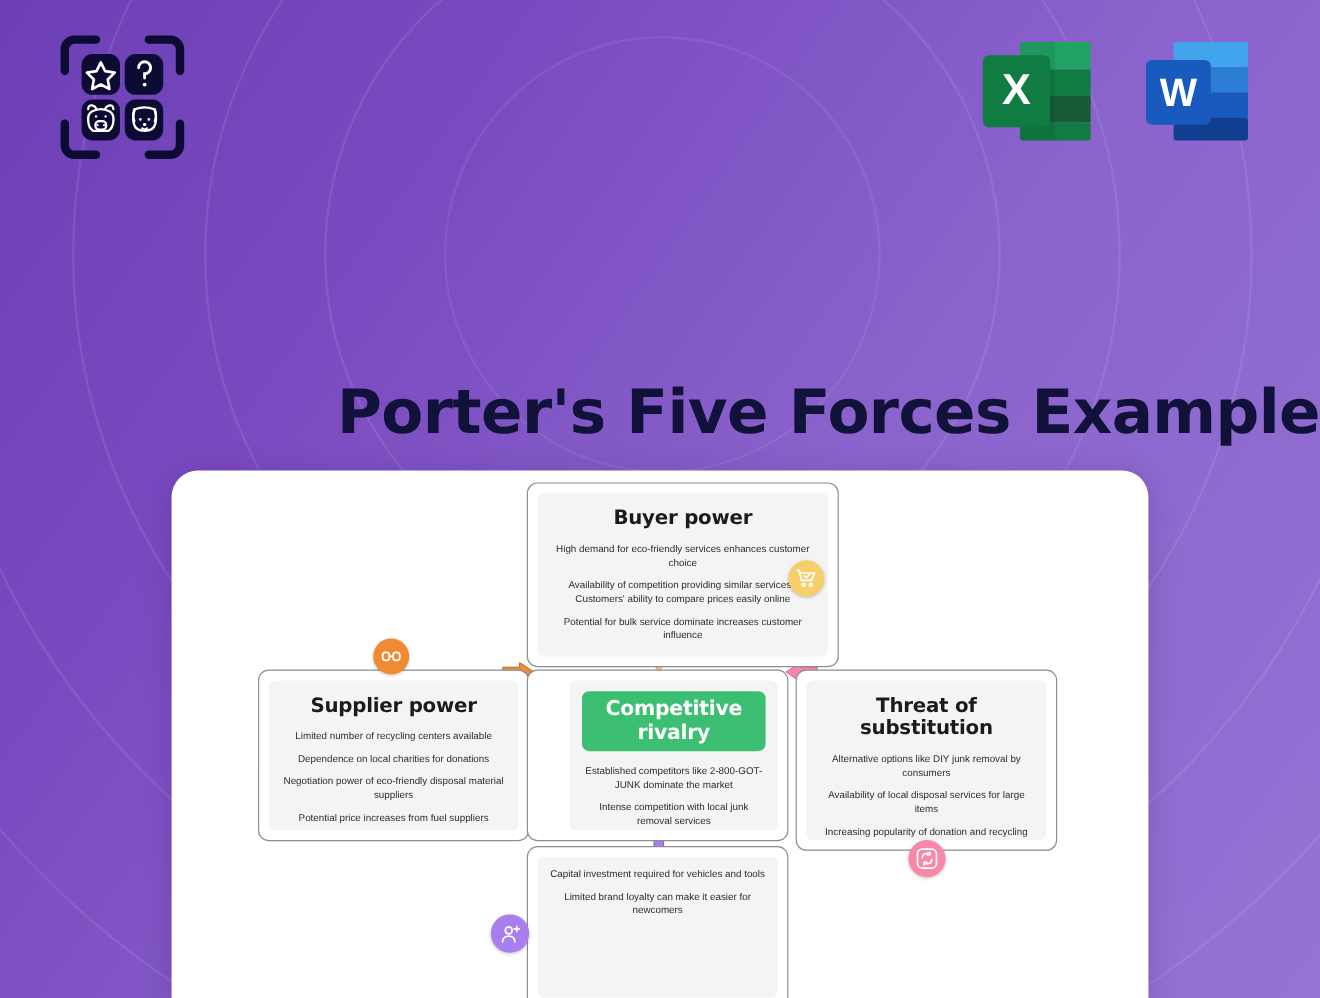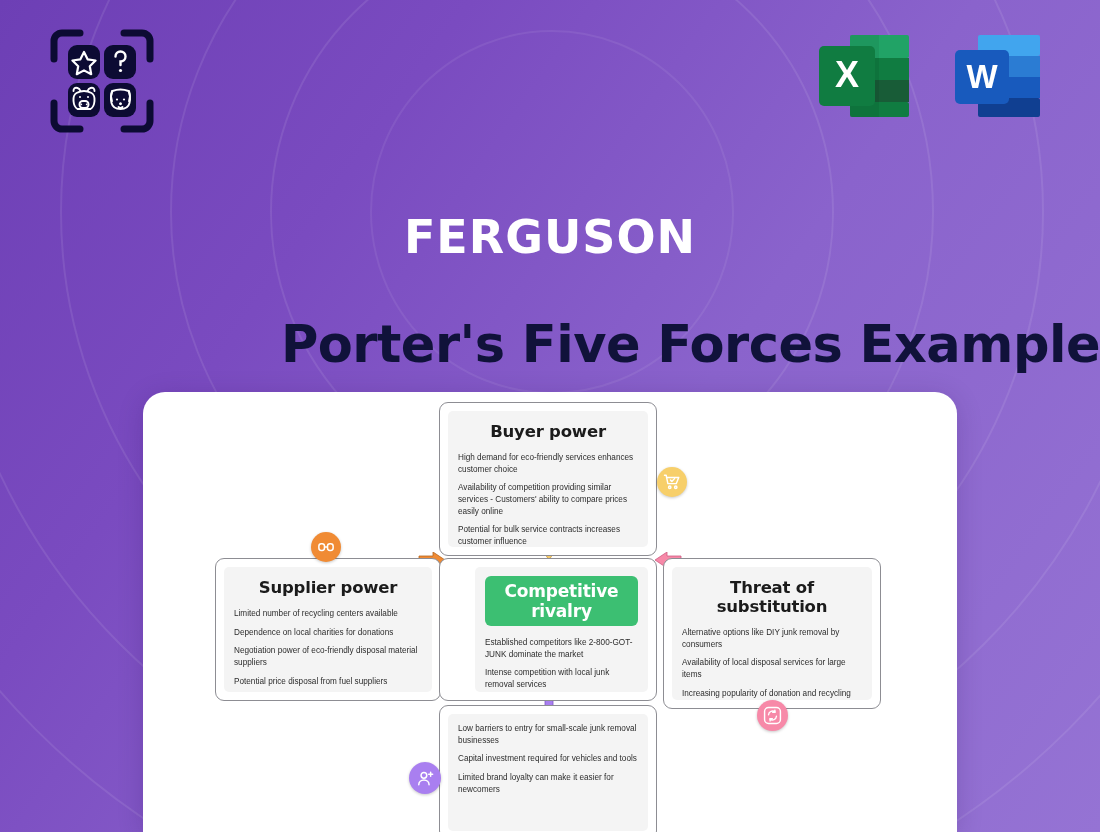--- a/index.html
+++ b/index.html
@@ -68,28 +68,28 @@
   }
   .card-title{
     text-align:center;font-weight:bold;color:#1b1b1b;
     font-size:16.5px;margin:2px 0 11px 0;letter-spacing:-0.2px;
     font-family:"DejaVu Sans","Liberation Sans",sans-serif;
   }
   .card-title.hl{
     background:#3cbf72;color:#ffffff;border-radius:6px;
     padding:5px 4px;margin:0 0 11px 0;font-size:17px;
   }
-  .bullets{list-style:none;margin:0;padding:0;}
+  .bullets{list-style:none;margin:0;padding:0;text-align:center;}
   .bullets li{
     font-size:8.2px;line-height:1.42;color:#2c2c2c;margin:0 0 7px 0;
     font-family:"Liberation Sans",sans-serif;
   }
 
   
-  .card-buyer      {left:296px;top:10px;  width:218px;height:154px;}
+  .card-buyer      {left:296px;top:10px;  width:260px;height:154px;}
   .card-supplier   {left:72px; top:166px; width:226px;height:143px;}
   .card-rivalry    {left:296px;top:166px; width:218px;height:143px;padding-left:27px;}
   .card-substitute {left:520px;top:166px; width:218px;height:151px;}
   .card-entrants   {left:296px;top:313px; width:218px;height:135px;}
 
   
   .arrow{position:absolute;}
 
   
   .badge{
@@ -179,21 +179,20 @@
         <rect x="25" y="5" width="62" height="21" rx="2" fill="#41a5ee"></rect>
         <rect x="25" y="26" width="62" height="21" fill="#2b7cd3"></rect>
         <rect x="25" y="47" width="62" height="21" fill="#185abd"></rect>
         <rect x="25" y="68" width="62" height="19" rx="2" fill="#103f91"></rect>
         <rect x="2" y="20" width="54" height="54" rx="5" fill="#185abd"></rect>
         <text x="29" y="58" font-family="'Liberation Sans',sans-serif" font-size="33" font-weight="bold" fill="#ffffff" text-anchor="middle">W</text>
       </svg>
     </div>
   </div>
 
-  <div class="brand">FERGUSON</div>
   <div class="page-title">Porter's Five Forces Example</div>
 
   <div class="canvas">
     <div class="diagram">
 
       <svg class="arrow" style="left:268px;top:160px;" width="60" height="16" viewBox="0 0 60 16">
         <g transform="translate(8,0)">
             <path d="M0 4 h14 V0 l12 8 -12 8 v-4 H0 Z" fill="#f08b34" stroke="#b5651d" stroke-width="0.8"></path>
           </g>
       </svg>
@@ -208,34 +207,34 @@
       <svg class="arrow" style="left:395px;top:295px;" width="22" height="32" viewBox="0 0 22 32">
         <path d="M7 26 h8 V12 h4 L11 0 3 12 h4 Z" fill="#a97ff0" stroke="#7d55c4" stroke-width="0.8"></path>
       </svg>
 
       <div class="card card-buyer">
         <div class="card-inner">
           <div class="card-title">Buyer power</div>
           <ul class="bullets">
             <li>High demand for eco-friendly services enhances customer choice</li>
             <li>Availability of competition providing similar services  - Customers' ability to compare prices easily online</li>
-            <li>Potential for bulk service contracts increases customer influence</li>
+            <li>Potential for bulk service dominate increases customer influence</li>
 
           </ul>
         </div>
       </div>
 
       <div class="card card-supplier">
         <div class="card-inner">
           <div class="card-title">Supplier power</div>
           <ul class="bullets">
             <li>Limited number of recycling centers available</li>
             <li>Dependence on local charities for donations</li>
             <li>Negotiation power of eco-friendly disposal material suppliers</li>
-            <li>Potential price disposal from fuel suppliers</li>
+            <li>Potential price increases from fuel suppliers</li>
 
           </ul>
         </div>
       </div>
 
       <div class="card card-rivalry">
         <div class="card-inner">
           <div class="card-title hl">Competitive rivalry</div>
           <ul class="bullets">
             <li>Established competitors like 2-800-GOT-JUNK dominate the market</li>
@@ -253,21 +252,20 @@
             <li>Availability of local disposal services for large items</li>
             <li>Increasing popularity of donation and recycling apps</li>
 
           </ul>
         </div>
       </div>
 
       <div class="card card-entrants">
         <div class="card-inner">
           <ul class="bullets">
-            <li>Low barriers to entry for small-scale junk removal businesses</li>
             <li>Capital investment required for vehicles and tools</li>
             <li>Limited brand loyalty can make it easier for newcomers</li>
 
           </ul>
         </div>
       </div>
 
       <div class="badge b-cart">
         <svg width="18" height="18" viewBox="0 0 24 24" fill="none" stroke="#ffffff" stroke-width="1.9" stroke-linecap="round" stroke-linejoin="round">
           <path d="M2 3h2.2l2.3 11.2h11.1L21 6H5.2"></path>

